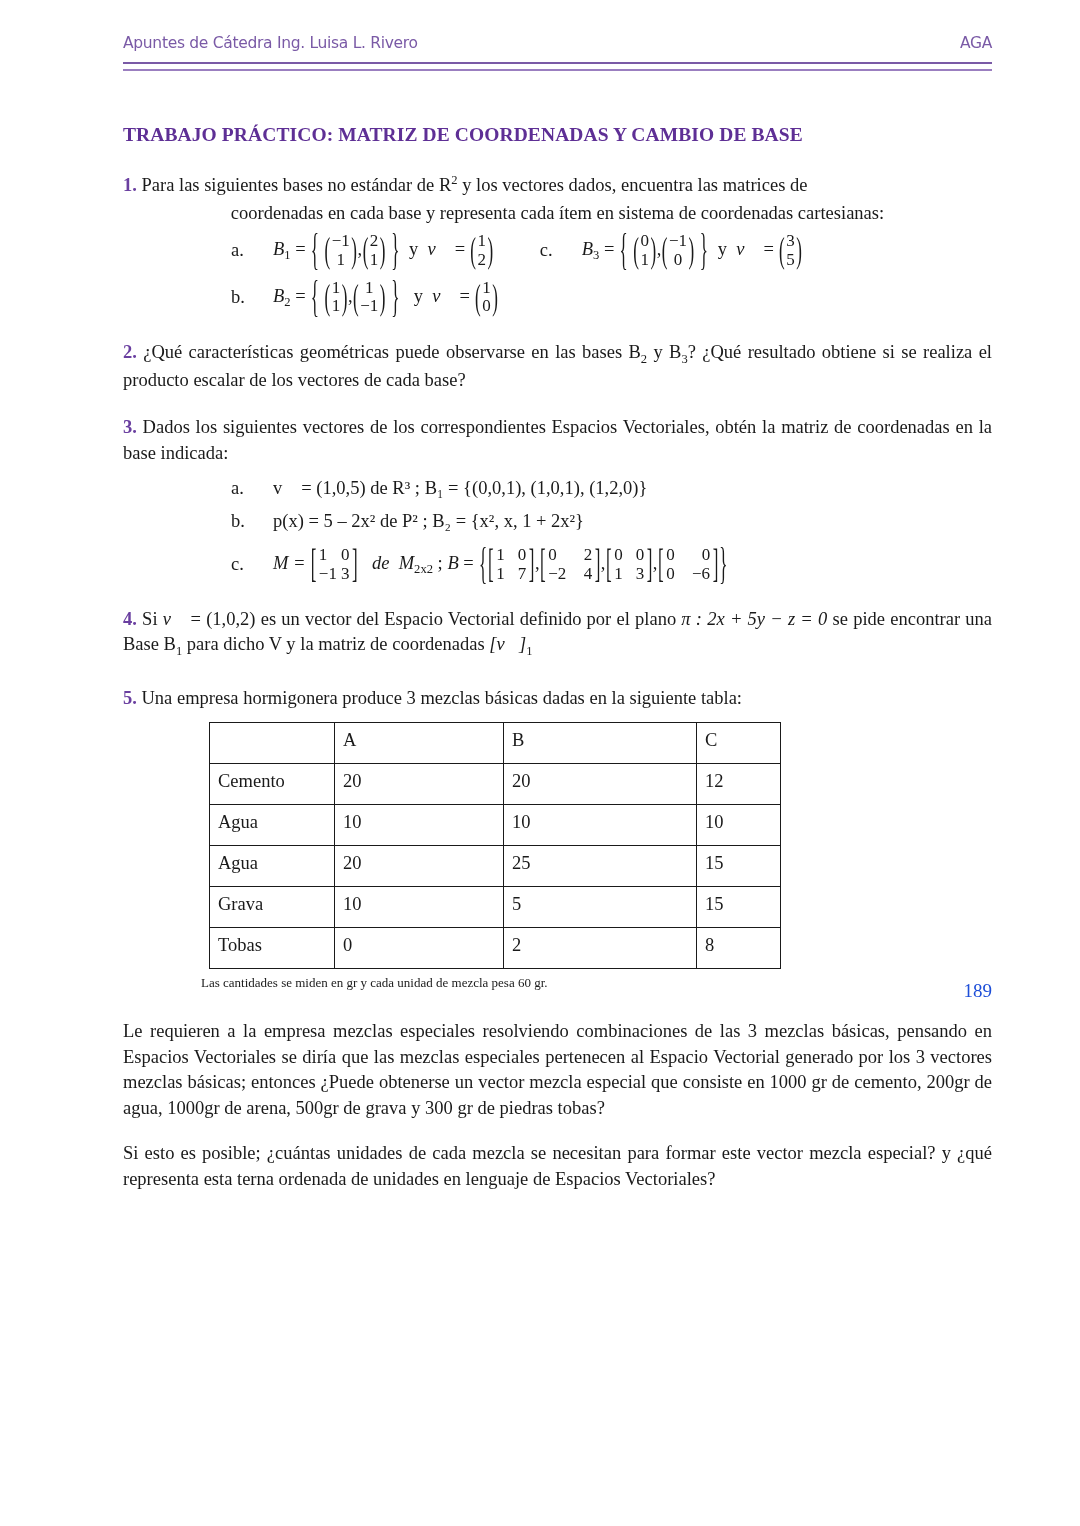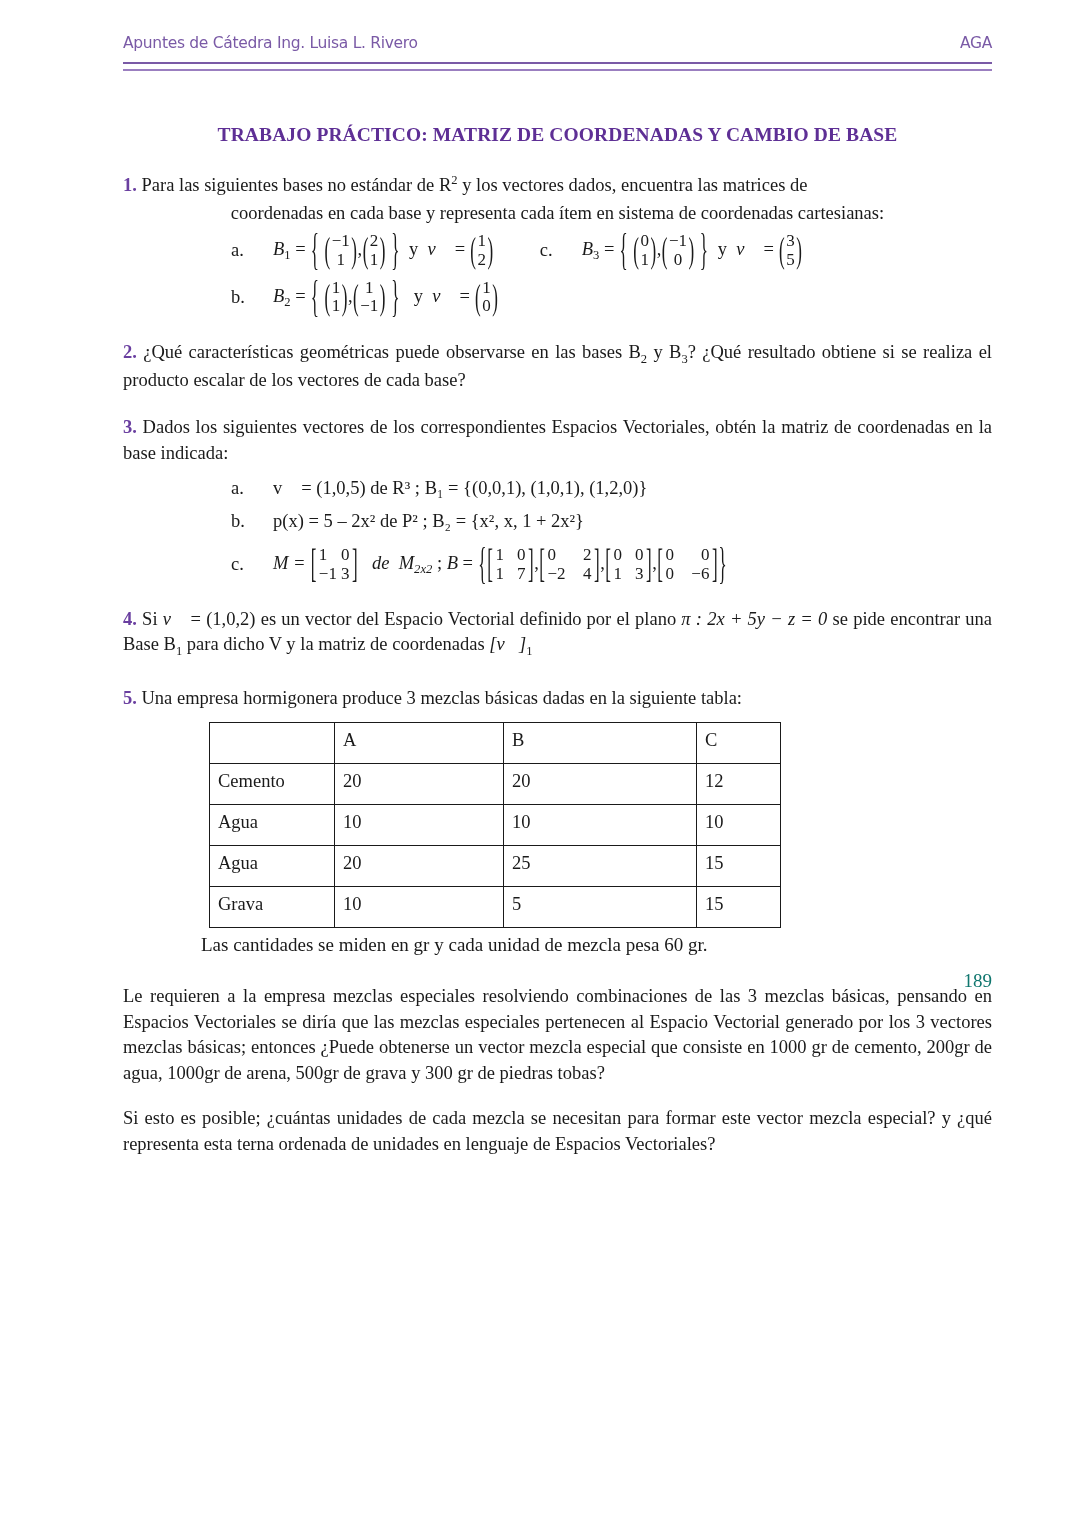--- a/index.html
+++ b/index.html
@@ -49,21 +49,20 @@
 
   
   .content {
     position: absolute;
     left: 123px;
     right: 88px;
     top: 112px;
   }
 
   .doc-title {
-    text-align: center;
     font-weight: bold;
     font-size: 19.5px;
     color: #5e2f95;
     margin: 12px 0 0 0;
     letter-spacing: 0.1px;
   }
 
   p.para {
     font-size: 18.5px;
     line-height: 1.38;
@@ -155,29 +154,29 @@
     font-weight: normal;
     height: 25px;
     vertical-align: top;
   }
   table.mixtable td:nth-child(1), table.mixtable th:nth-child(1) { width: 108px; }
   table.mixtable td:nth-child(2), table.mixtable th:nth-child(2) { width: 152px; }
   table.mixtable td:nth-child(3), table.mixtable th:nth-child(3) { width: 176px; }
 
   .table-note {
     margin: 6px 0 0 78px;
-    font-size: 19px;
+    font-size: 13px;
   }
 
   .pagenum {
     position: absolute;
     right: 88px;
-    bottom: 86px;
+    bottom: 76px;
     font-size: 19px;
-    color: #0f766e;
+    color: #1d4ed8;
   }
   .gap-sm { height: 14px; }
   .gap-md { height: 22px; }
   .gap-lg { height: 26px; }
   sup.ex { font-size: 0.68em; vertical-align: super; font-style: normal; }
   sub.ix { font-size: 0.68em; vertical-align: sub; font-style: normal; }
 </style>
 </head>
 <body>
 
@@ -345,21 +344,21 @@
                   <i>0</i>
                 </span>
                 <span>
                   <i>−1</i>
                   <i>3</i>
                 </span>
               </span>
               <span class="dl big mathup">]</span>
             </span>
           &nbsp;&nbsp;<span>de</span>&nbsp;
-          <span>M</span><sub class="ix" style="font-style:italic;">2x2</sub>
+          <span>M</span><sub class="ix" style="">2x2</sub>
           <span class="mathup">;</span>
           <span>B</span>
           <span class="mathup">=</span>
           <span class="dl brace2 mathup">{</span><span class="mat">
               <span class="dl big mathup">[</span>
               <span class="rowpair">
                 <span>
                   <i>1</i>
                   <i>0</i>
                 </span>
@@ -454,20 +453,26 @@
           <td>20</td>
           <td>25</td>
           <td>15</td>
         </tr>
         <tr>
           <td>Grava</td>
           <td>10</td>
           <td>5</td>
           <td>15</td>
         </tr>
+        <tr>
+          <td>Tobas</td>
+          <td>0</td>
+          <td>2</td>
+          <td>8</td>
+        </tr>
       </tbody>
     </table>
 
     <div class="table-note">Las cantidades se miden en gr y cada unidad de mezcla pesa 60 gr.</div>
 
     <div class="gap-sm"></div>
 
     <p class="para" style="margin-top:14px;"> Le requieren a la empresa mezclas especiales resolviendo combinaciones de las 3 mezclas básicas, pensando en Espacios Vectoriales se diría que las mezclas especiales pertenecen al Espacio Vectorial generado por los 3 vectores mezclas básicas; entonces ¿Puede obtenerse un vector mezcla especial que consiste en 1000 gr de cemento, 200gr de agua, 1000gr de arena, 500gr de grava y 300 gr de piedras tobas?</p>
 
     <p class="para" style="margin-top:20px;">Si esto es posible; ¿cuántas unidades de cada mezcla se necesitan para formar este vector mezcla especial? y ¿qué representa esta terna ordenada de unidades en lenguaje de Espacios Vectoriales?</p>

